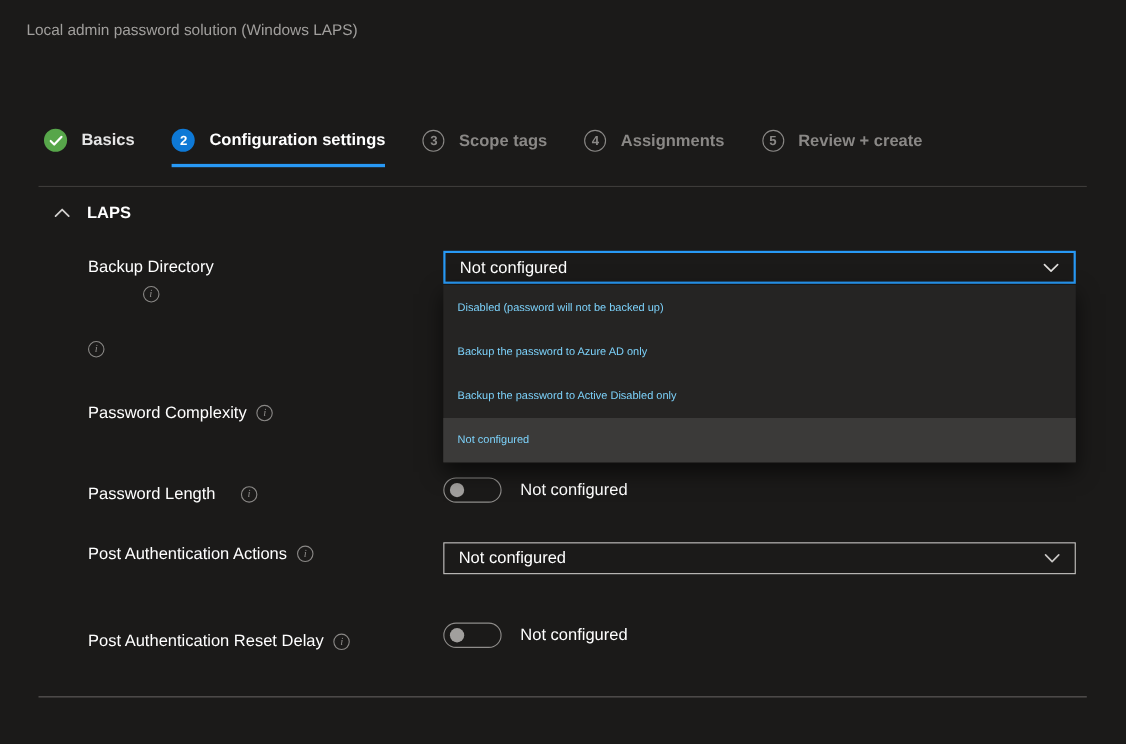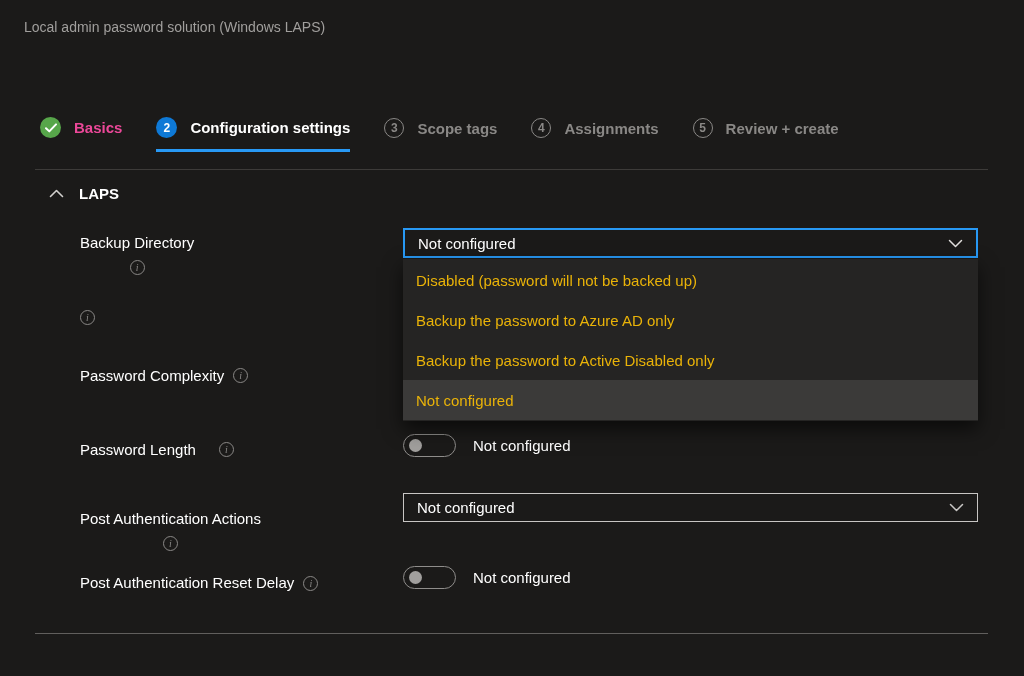--- a/index.html
+++ b/index.html
@@ -30,21 +30,21 @@
   .tab.active { border-bottom-color:#2899f5; }
   .step-circle {
     width:21px; height:21px; border-radius:50%; flex:0 0 auto;
     display:flex; align-items:center; justify-content:center;
     font-size:12px; font-weight:600;
   }
   .step-circle.completed { background:#57a64a; }
   .step-circle.active { background:#0e79d6; color:#ffffff; }
   .step-circle.upcoming { width:20px; height:20px; border:1px solid #8a8886; color:#8a8886; background:transparent; }
   .tab-label { font-size:15px; }
-  .tab.completed .tab-label { color:#ec4899; font-weight:600; }
+  .tab.completed .tab-label { color:#e5e5e5; font-weight:600; }
   .tab.active .tab-label { color:#ffffff; font-weight:700; }
   .tab.upcoming .tab-label { color:#8a8886; font-weight:700; }
 
   .tabs-divider { position:absolute; left:35px; top:169px; width:953px; height:1px; background:#3d3b39; }
 
   
   .section-header { position:absolute; left:49px; top:185px; display:flex; align-items:center; gap:15px; cursor:pointer; }
   .section-title { font-size:15px; font-weight:600; color:#ffffff; }
 
   
@@ -63,21 +63,21 @@
   }
   .select.focused { top:228px; height:30px; border:2px solid #2899f5; }
   .select.normal  { top:493px; height:29px; border:1px solid #c8c6c4; }
 
   .flyout {
     position:absolute; left:403px; top:259px; width:575px;
     background:#252423; box-shadow:0 8px 18px rgba(0,0,0,0.6);
     z-index:5; padding:1px 0;
   }
   .option { height:40px; display:flex; align-items:center; padding:0 13px;
-            font-size:15px; color:#eab308; cursor:pointer; }
+            font-size:10px; color:#7dd3fc; cursor:pointer; }
   .option.selected { background:#3b3a39; }
 
   .toggle-row { position:absolute; left:403px; display:flex; align-items:center; gap:17px; }
   .toggle-row.r4 { top:434px; }
   .toggle-row.r6 { top:566px; }
   .toggle {
     width:53px; height:23px; border:1px solid #8f8d8b; border-radius:12px;
     position:relative; cursor:pointer; flex:0 0 auto; background:transparent;
   }
   .toggle-knob { position:absolute; left:5px; top:4px; width:13px; height:13px;
@@ -164,21 +164,21 @@
   <span>Password Length</span>
   <span class="info-icon">i</span>
 </div>
 <div class="toggle-row r4">
   <div class="toggle">
     <div class="toggle-knob"></div>
   </div>
   <span class="toggle-value">Not configured</span>
 </div>
 
-<div class="field-label" style="top:510px;flex-direction:column;">
+<div class="field-label" style="top:493px;">
   <span>Post Authentication Actions</span>
   <span class="info-icon">i</span>
 </div>
 <div class="select normal">
   <span>Not configured</span>
   <span>
     <svg width="15" height="9" viewBox="0 0 15 9">
         <path d="M1.5 1.5 L7.5 7.5 L13.5 1.5" stroke="#c8c6c4" stroke-width="1.5" fill="none" stroke-linecap="round" stroke-linejoin="round"></path>
       </svg>
   </span>

